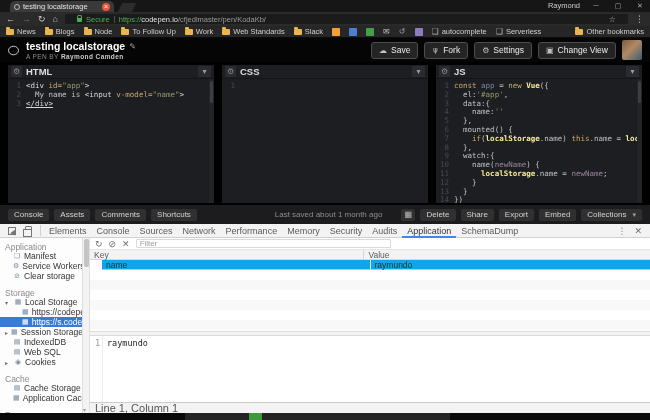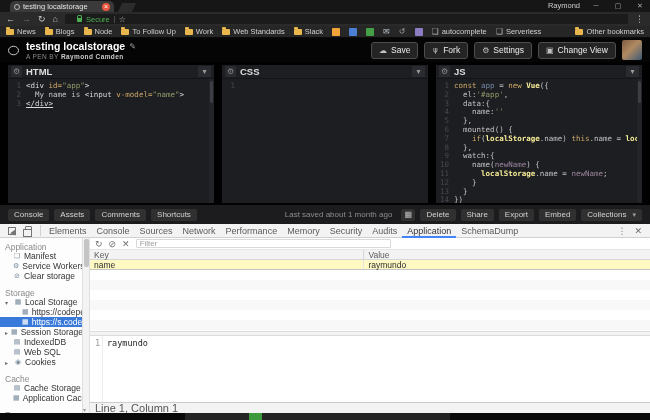--- a/index.html
+++ b/index.html
@@ -76,21 +76,21 @@
   .tok-v{color:#7587a6;} .tok-m{color:#9b859d;} .tok-p{color:#c3c3c3;}
   .tok-t{color:#d8d8d8;} .tok-a{color:#cda869;} .tok-tu{color:#d8d8d8;text-decoration:underline;}
   .ed-scroll{position:absolute;right:0;top:14px;bottom:0;width:5px;background:#232428;}
   .ed-scroll::before{content:'';position:absolute;top:2px;left:1px;width:3px;height:22px;background:#3d3e44;border-radius:2px;}
 
   
   .pen-footer{height:19px;background:#1c1c1e;display:flex;align-items:center;padding:0 8px;gap:5px;}
   .pf-btn{height:12px;background:#303030;border-radius:2px;color:#d2d2d2;font-size:8px;
           display:flex;align-items:center;padding:0 6px;gap:3px;}
   .pf-right{margin-left:auto;display:flex;align-items:center;gap:5px;}
-  .pf-saved{font-size:8px;color:#8d8d8d;margin-right:4px;}
+  .pf-saved{font-size:8px;color:#8d8d8d;margin-right:14px;}
   .pf-ico-btn{width:14px;height:12px;background:#303030;border-radius:2px;color:#c2c2c2;font-size:8px;
               display:flex;align-items:center;justify-content:center;}
   .pf-caret{font-size:7px;color:#9f9f9f;margin-left:3px;}
 
   
   .devtools{flex:1;background:#ffffff;display:flex;flex-direction:column;min-height:0;}
   .dt-tabs{height:14px;background:#f3f3f3;border-bottom:1px solid #d0d0d0;display:flex;align-items:center;
            padding:0 4px;gap:0;}
   .ico-inspect{width:8px;height:8px;border:1px solid #757575;position:relative;margin:0 4px;}
   .ico-inspect::after{content:'';position:absolute;right:-2px;bottom:-2px;width:0;height:0;
@@ -123,21 +123,21 @@
   .sg-ico{font-size:9px;color:#6e6e6e;line-height:12px;}
   .sg-filter{width:255px;height:9px;border:1px solid #d9d9d9;border-radius:1px;font-size:8px;
              font-family:"Liberation Sans",sans-serif;color:#333;padding:0 3px;outline:none;}
   .sg-filter::placeholder{color:#9e9e9e;}
   .sg-header{height:10px;display:flex;background:#f3f3f3;border-bottom:1px solid #d6d6d6;font-size:8.5px;color:#5a5a5a;}
   .sg-header .c1{width:49%;padding-left:4px;border-right:1px solid #d6d6d6;}
   .sg-header .c2{flex:1;padding-left:4px;}
   .sg-row{height:10px;display:flex;font-size:8.5px;color:#303030;border-bottom:1px solid #ededed;}
   .sg-row .c1{width:49%;padding-left:4px;border-right:1px solid #e5e5e5;}
   .sg-row .c2{flex:1;padding-left:4px;}
-  .sg-row.selected{background:#fef9c3;border-bottom-color:#c4c4c4;}
+  .sg-row.selected{background:#0ea5e9;border-bottom-color:#c4c4c4;margin-left:12px;}
   .sg-stripes{flex:1;background:repeating-linear-gradient(to bottom,#ffffff 0,#ffffff 10px,#f8f8f8 10px,#f8f8f8 20px);}
   .sg-splitter{height:5px;background:#f3f3f3;border-top:1px solid #dcdcdc;border-bottom:1px solid #dcdcdc;}
   .sg-preview{height:66px;background:#fff;display:flex;font-family:"DejaVu Sans Mono",monospace;font-size:8.5px;}
   .pv-gutter{width:13px;text-align:right;color:#9b9b9b;padding:2px 2px 0 0;border-right:1px solid #ececec;}
   .pv-text{color:#222;padding:2px 0 0 4px;}
   .sg-status{height:11px;background:#f3f3f3;border-top:1px solid #cccccc;font-size:11px;color:#565656;
              display:flex;align-items:center;padding-left:5px;}
 
   .bottom-strip{height:7px;background:#0a0a0a;position:relative;}
   .bs-seg{position:absolute;top:0;height:7px;}
@@ -164,20 +164,21 @@
 
   <div class="toolbar">
     <span class="nav-ico">←</span>
     <span class="nav-ico dim">→</span>
     <span class="nav-ico">↻</span>
     <span class="nav-ico">⌂</span>
     <div class="omnibox">
       <span class="lock"></span>
       <span class="secure">Secure</span>
       <span class="om-div"></span>
+      <span class="url"><span class="scheme">https://</span><span class="domain">codepen.io</span><span class="path">/cfjedimaster/pen/KodaKb/</span></span>
       <span class="star">☆</span>
     </div>
     <span class="menu-dots">⋮</span>
   </div>
 
   <div class="bookmarks">
     <span id="bm-items" style="display:flex;align-items:center;gap:9px;">
         <span class="bm">
           <span class="bm-folder"></span>
           <span>News</span>

